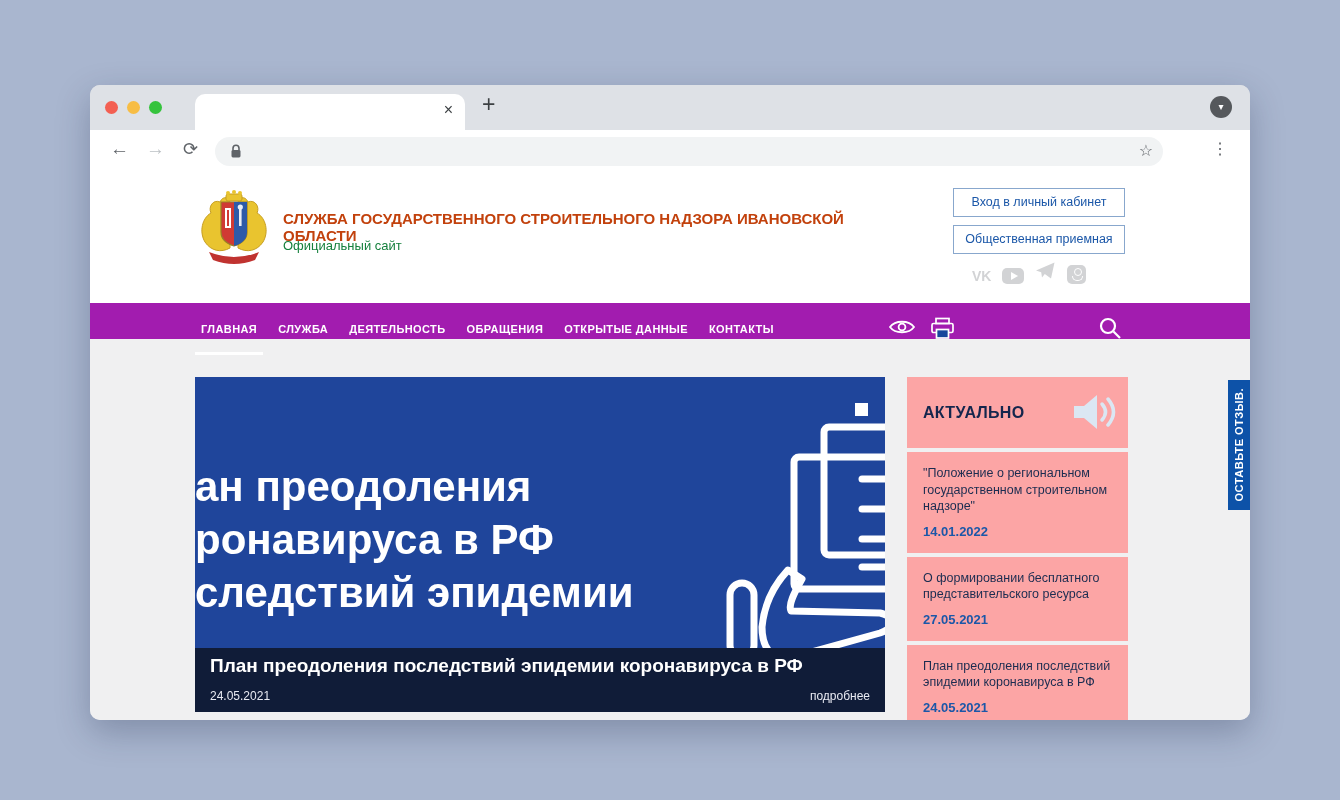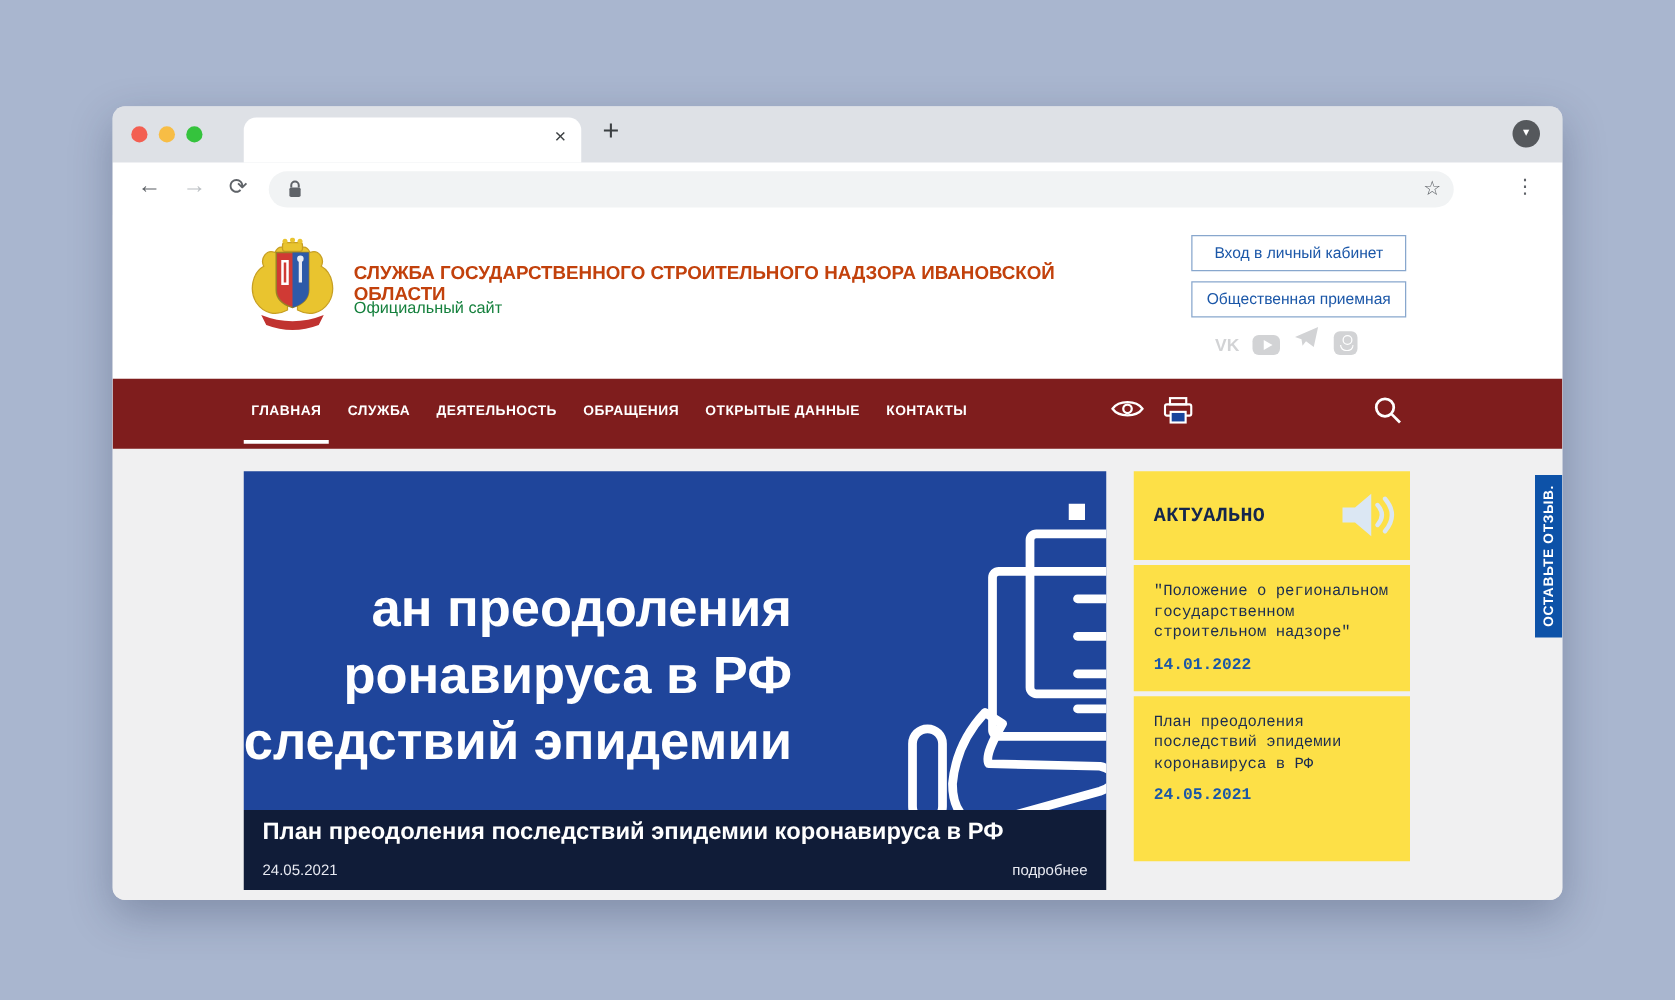--- a/index.html
+++ b/index.html
@@ -52,43 +52,43 @@
   .soc-yt { width:22px; height:16px; background:#d2d3d5; border-radius:5px; position:relative; }
   .soc-yt::after { content:''; position:absolute; left:9px; top:4px; border-left:7px solid #fff;
                    border-top:4px solid transparent; border-bottom:4px solid transparent; }
   .soc-ok { width:19px; height:19px; background:#d2d3d5; border-radius:5px; position:relative; }
   .soc-ok::before { content:''; position:absolute; left:6.5px; top:3px; width:6px; height:6px;
                     border-radius:50%; border:1.6px solid #fff; }
   .soc-ok::after { content:''; position:absolute; left:5px; top:11px; width:9px; height:4px;
                    border-radius:0 0 5px 5px; border:1.6px solid #fff; border-top:none; }
 
   
-  .sitenav { position:absolute; top:131px; left:0; right:0; height:56px; background:#7f1d1d; }
+  .sitenav { position:absolute; top:131px; left:0; right:0; height:36px; background:#a21caf; }
   .nav-items { position:absolute; left:109px; top:0; height:52px; display:flex; gap:17px; align-items:stretch; }
   .nav-link { color:#fff; font-size:11px; font-weight:bold; letter-spacing:.4px; display:flex;
               align-items:center; position:relative; cursor:pointer; text-decoration:none; padding:0 2px; }
   .nav-link.active::after { content:''; position:absolute; left:-4px; right:-4px; bottom:0; height:3px; background:#fff; }
   .nav-ico { position:absolute; top:15px; cursor:pointer; }
   .ico-eye { left:798px; } .ico-print { left:840px; top:14px; } .ico-search { left:1008px; top:13px; }
 
   
   .slider { position:absolute; left:105px; top:205px; width:690px; height:335px; }
   .slide { position:relative; height:271px; background:#1f459b; overflow:hidden; }
   .slide-lines { position:absolute; left:0; top:83px; color:#fff; font-size:42px; font-weight:bold;
-                 line-height:53px; white-space:nowrap;text-align:right; }
+                 line-height:53px; white-space:nowrap; }
   .slide-sq { position:absolute; left:660px; top:26px; width:13px; height:13px; background:#fff; }
   .handdoc { position:absolute; right:-22px; top:38px; }
   .caption { position:relative; height:64px; background:#101c38; color:#fff; }
   .cap-title { position:absolute; left:15px; top:7px; font-size:19px; font-weight:bold; white-space:nowrap; }
   .cap-date { position:absolute; left:15px; bottom:9px; font-size:12px; color:#e8eaf2; }
   .cap-more { position:absolute; right:15px; bottom:9px; font-size:12px; color:#e8eaf2; cursor:pointer; }
 
   
   .sidebar { position:absolute; left:817px; top:205px; width:221px; }
-  .scard { background:#fde047; margin-bottom:4px;font-family:Liberation Mono, monospace; }
+  .scard { background:#fca5a5; margin-bottom:4px; }
   .s-head { height:71px; position:relative; }
   .s-head-title { position:absolute; left:16px; top:27px; font-size:16px; font-weight:bold;
                   color:#14264d; letter-spacing:.3px; }
   .speaker { position:absolute; right:12px; top:15px; }
   .s-item { padding:13px 16px 14px; cursor:pointer; }
   .s-text { font-size:12.5px; color:#1b2c50; line-height:1.32; }
   .s-date { margin-top:9px; font-size:13px; font-weight:bold; color:#1b57a8; }
   .s-item-3 { padding-bottom:46px; }
 
   
@@ -232,20 +232,24 @@
                 <polygon points="2,14 12,14 25,3 25,37 12,26 2,26" fill="#dbe7f3"></polygon>
                 <path d="M30,12 q7,8 0,16" fill="none" stroke="#dbe7f3" stroke-width="3.5" stroke-linecap="round"></path>
                 <path d="M36,7 q11,13 0,26" fill="none" stroke="#dbe7f3" stroke-width="3.5" stroke-linecap="round"></path>
               </svg>
           </span>
         </div>
         <div class="scard s-item">
           <div class="s-text">"Положение о региональном государственном строительном надзоре"</div>
           <div class="s-date">14.01.2022</div>
         </div>
+        <div class="scard s-item">
+          <div class="s-text">О формировании бесплатного представительского ресурса</div>
+          <div class="s-date">27.05.2021</div>
+        </div>
         <div class="scard s-item s-item-3">
           <div class="s-text">План преодоления последствий эпидемии коронавируса в РФ</div>
           <div class="s-date">24.05.2021</div>
         </div>
       </div>
 
       <div class="feedback">
         <span>ОСТАВЬТЕ ОТЗЫВ.</span>
       </div>
 

